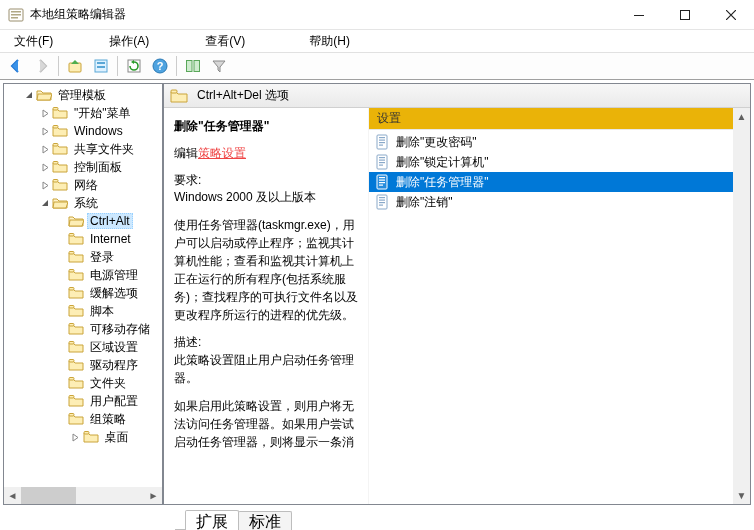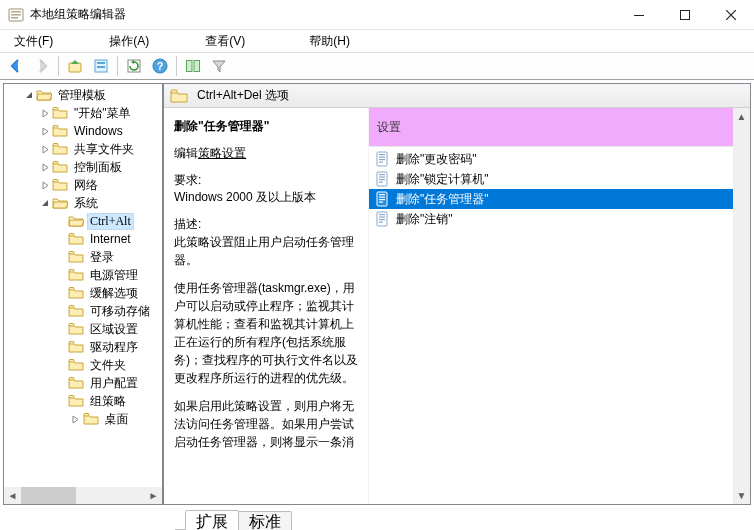--- a/index.html
+++ b/index.html
@@ -25,33 +25,33 @@
   .tree-inner { padding: 2px 0; }
   .tree-hscroll { position: absolute; left:0; right:0; bottom:0; height:17px; background:#f0f0f0; display:flex; align-items:center; }
   .tree-hscroll .thumb { position:absolute; left:17px; width:55px; height:17px; background:#cdcdcd; }
   .tree-hscroll .ar { width:17px; height:17px; display:flex; align-items:center; justify-content:center; color:#606060; font-size:10px; }
   .tree-hscroll .ar.right { position:absolute; right:0; }
 
   .node { display: flex; align-items: center; height: 18px; white-space: nowrap; }
   .twisty { width: 14px; height: 14px; display: inline-flex; align-items: center; justify-content: center; color: #555; font-size: 10px; }
   .folder-ico { width: 16px; height: 14px; margin-right: 3px; display:inline-flex; align-items:center; justify-content:center; }
   .node-label { padding: 1px 3px; }
-  .node.selected .node-label { background: #cce8ff; border: 1px dotted #99d1ff; padding:0 2px;font-family:Liberation Serif, serif; }
+  .node.selected .node-label { background: #cce8ff; border: 1px dotted #99d1ff; padding:0 2px; }
 
   .right-pane { flex:1; display:flex; flex-direction:column; margin:3px 3px 3px 0; border:1px solid #828790; overflow:hidden; }
   .path-header { height: 24px; display:flex; align-items:center; padding: 0 6px; background: linear-gradient(#f7f7f7,#eaeaea); border-bottom:1px solid #d0d0d0; gap:6px; }
   .path-header .folder-ico { width:18px; }
 
   .content-split { flex:1; display:flex; overflow:hidden; position:relative; }
   .detail-col { width: 205px; min-width:205px; padding: 10px 10px 10px 10px; border-right: 1px solid #f4f4f4; overflow:hidden; display:flex; flex-direction:column; gap:10px; font-size:12px; }
   .detail-title { font-weight: bold; }
-  .link { color: #000000; text-decoration: underline; }
+  .link { color: #ef4444; text-decoration: underline; }
 
   .list-col { flex:1; display:flex; flex-direction:column; overflow:hidden; }
-  .list-header { height: 39px; display:flex; align-items:center; padding: 0 8px; border-bottom: 1px solid #e8e8e8; color:#333; background:#f0abfc; }
+  .list-header { height: 22px; display:flex; align-items:center; padding: 0 8px; border-bottom: 1px solid #e8e8e8; color:#333; background:#eab308; }
   .list-body { flex:1; overflow:auto; padding-top:2px; }
   .list-row { height: 20px; display:flex; align-items:center; padding: 0 6px; gap:5px; }
   .list-row.selected { background:#0078d7; color:#fff; }
   .setting-ico { width:16px; height:16px; display:inline-flex; align-items:center; justify-content:center; }
 
   .tabstrip { height: 22px; position: relative; background:#fff; border-top:1px solid #fff; }
   .tabstrip-inner { position:absolute; left:161px; bottom:0; display:flex; height:20px; }
   .tab { border:1px solid #bdbdbd; border-bottom:none; padding: 1px 10px 0 10px; background:#fff; font-size:16px; border-top-left-radius:2px; border-top-right-radius:2px; margin-right:-1px; position:relative; }
   .tab.inactive { background:#f4f4f4; top:1px; padding-top:0; }
 
@@ -300,20 +300,30 @@
           </div>
           <div class="node" style="padding-left:50px;">
             <span class="twisty"></span>
             <span class="folder-ico">
               <svg width="16" height="12" viewBox="0 0 16 12">
                 <path d="M1 2 L5 2 L7 4 L15 4 L15 11 L1 11 Z" fill="#fdeeb5" stroke="#caa43a"></path>
                 <rect x="1" y="0.5" width="5" height="2.5" rx="1" fill="#fdeeb5" stroke="#caa43a"></rect>
               </svg>
             </span>
             <span class="node-label">缓解选项</span>
+          </div>
+          <div class="node" style="padding-left:50px;">
+            <span class="twisty"></span>
+            <span class="folder-ico">
+              <svg width="16" height="12" viewBox="0 0 16 12">
+                <path d="M1 2 L5 2 L7 4 L15 4 L15 11 L1 11 Z" fill="#fdeeb5" stroke="#caa43a"></path>
+                <rect x="1" y="0.5" width="5" height="2.5" rx="1" fill="#fdeeb5" stroke="#caa43a"></rect>
+              </svg>
+            </span>
+            <span class="node-label">脚本</span>
           </div>
           <div class="node" style="padding-left:50px;text-align:right;">
             <span class="twisty"></span>
             <span class="folder-ico">
               <svg width="16" height="12" viewBox="0 0 16 12">
                 <path d="M1 2 L5 2 L7 4 L15 4 L15 11 L1 11 Z" fill="#fdeeb5" stroke="#caa43a"></path>
                 <rect x="1" y="0.5" width="5" height="2.5" rx="1" fill="#fdeeb5" stroke="#caa43a"></rect>
               </svg>
             </span>
             <span class="node-label">可移动存储</span>
@@ -407,25 +417,25 @@
       <div class="detail-col">
         <div class="detail-title">删除"任务管理器"</div>
         <div>
           <span>编辑</span><a href="#" class="link">策略设置</a>
         </div>
         <div>
           <div>要求:</div>
           <div>Windows 2000 及以上版本</div>
         </div>
         <div style="display:flex; flex-direction:column; gap:10px;">
+          <div style="line-height:1.5;">使用任务管理器(taskmgr.exe)，用户可以启动或停止程序；监视其计算机性能；查看和监视其计算机上正在运行的所有程序(包括系统服务)；查找程序的可执行文件名以及更改程序所运行的进程的优先级。</div>
           <div>
             <div>描述:</div>
             <div style="line-height:1.5;">此策略设置阻止用户启动任务管理器。</div>
           </div>
-          <div style="line-height:1.5;">使用任务管理器(taskmgr.exe)，用户可以启动或停止程序；监视其计算机性能；查看和监视其计算机上正在运行的所有程序(包括系统服务)；查找程序的可执行文件名以及更改程序所运行的进程的优先级。</div>
           <div style="line-height:1.5;">如果启用此策略设置，则用户将无法访问任务管理器。如果用户尝试启动任务管理器，则将显示一条消</div>
         </div>
       </div>
 
       <div class="list-col">
         <div class="list-header">设置</div>
         <div class="list-body" id="list-body">
             <div class="list-row">
               <span class="setting-ico">
                 <svg width="16" height="16" viewBox="0 0 16 16">

